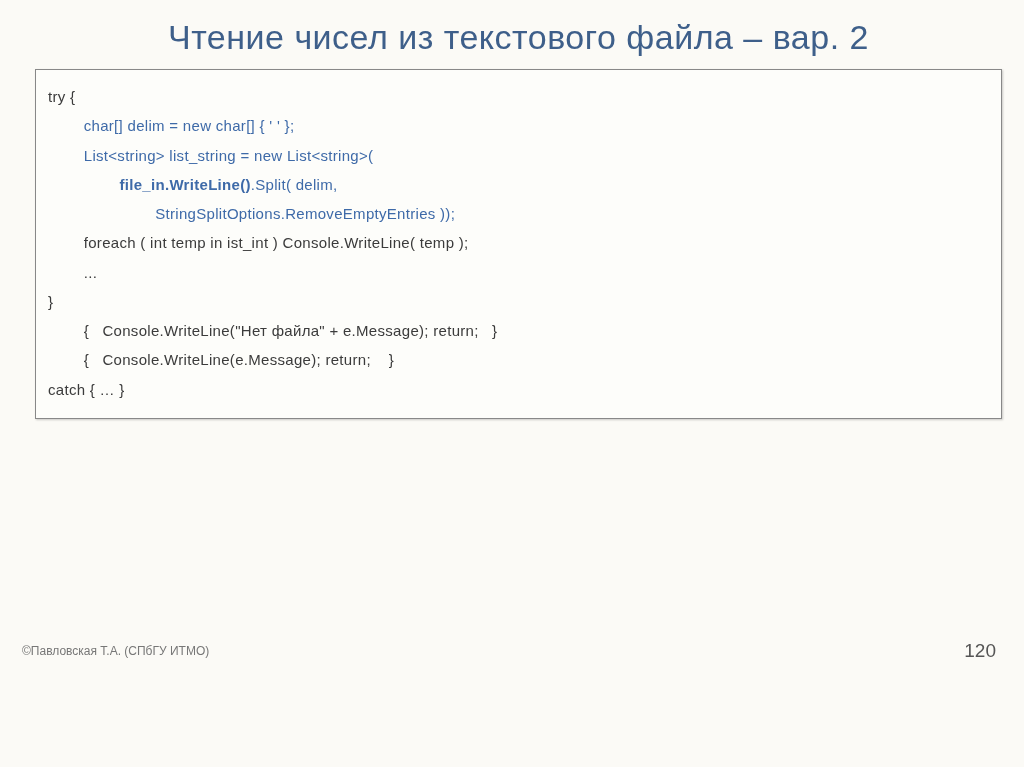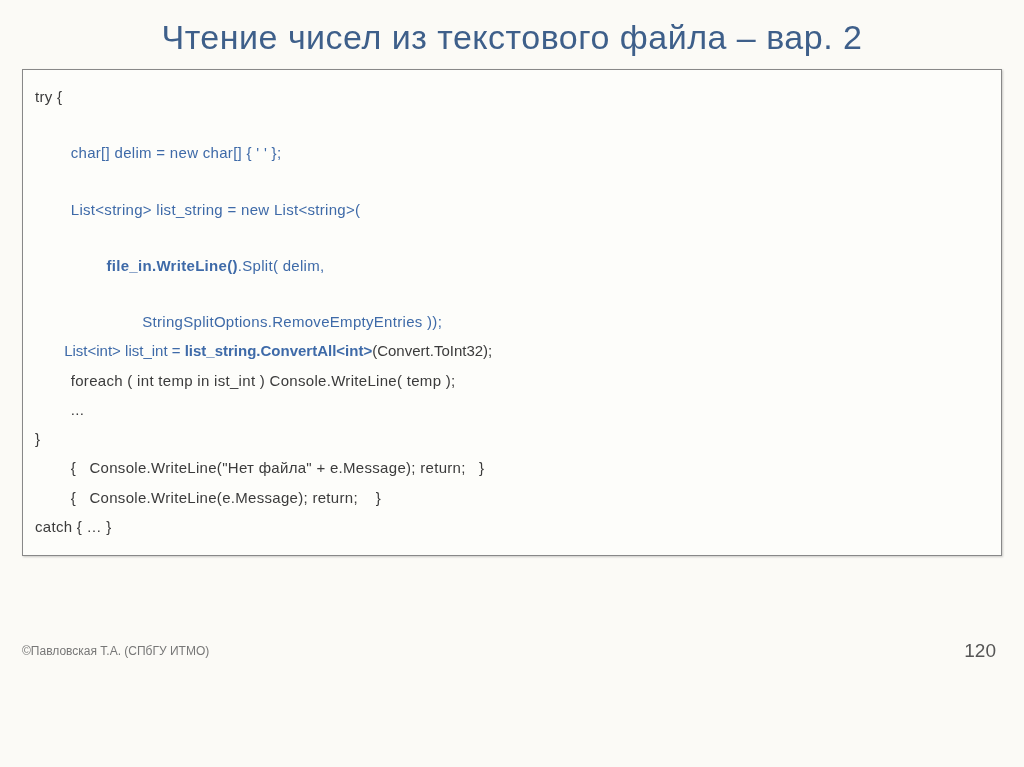--- a/index.html
+++ b/index.html
@@ -10,20 +10,21 @@
     background: #fbfaf6;
     font-family: Verdana, Geneva, sans-serif;
     position: relative;
     overflow: hidden;
   }
   .slide {
     width: 1024px;
     height: 672px;
     position: relative;
     box-sizing: border-box;
+    padding-left: 13px;
   }
   .title {
     text-align: center;
     color: #3e5f8a;
     font-size: 34px;
     font-weight: 400;
     padding-top: 18px;
     padding-bottom: 12px;
     letter-spacing: 0.5px;
   }
@@ -39,21 +40,21 @@
     font-family: Verdana, Geneva, sans-serif;
     font-size: 15px;
     color: #3b3b3b;
     line-height: 1.95;
     white-space: pre;
     letter-spacing: 0.3px;
   }
   .code-line.sm {
     letter-spacing: 0px;
   }
-  .blue { color: #3e6aa8; margin-top: 27px; }
+  .blue { color: #3e6aa8; }
   .footer-left {
     position: absolute;
     left: 22px;
     bottom: 14px;
     font-size: 12px;
     color: #777;
   }
   .footer-right {
     position: absolute;
     right: 28px;
@@ -68,21 +69,20 @@
 <div class="slide">
 
   <div class="title">Чтение чисел из текстового файла – вар. 2</div>
 
   <div class="code-box">
     <div class="code-line">try {</div>
     <div class="code-line blue">        char[] delim = new char[] { ' ' };</div>
     <div class="code-line blue">        List&lt;string&gt; list_string = new List&lt;string&gt;(</div>
     <div class="code-line blue"><span>                </span><b>file_in.WriteLine()</b><span>.Split( delim,</span></div>
     <div class="code-line blue">                        StringSplitOptions.RemoveEmptyEntries ));</div>
-    <div class="code-line sm"><span class="blue">       List&lt;int&gt; list_int = </span><b class="blue">list_string.ConvertAll&lt;int&gt;</b><span>(Convert.ToInt32);</span></div>
     <div class="code-line">        foreach ( int temp in ist_int ) Console.WriteLine( temp );</div>
     <div class="code-line">        ...</div>
     <div class="code-line">}</div>
     <div class="code-line">        {   Console.WriteLine("Нет файла" + e.Message); return;   }</div>
     <div class="code-line">        {   Console.WriteLine(e.Message); return;    }</div>
     <div class="code-line">catch { … }</div>
   </div>
 
   <div class="footer-left">©Павловская Т.А. (СПбГУ ИТМО)</div>
   <div class="footer-right">120</div>

